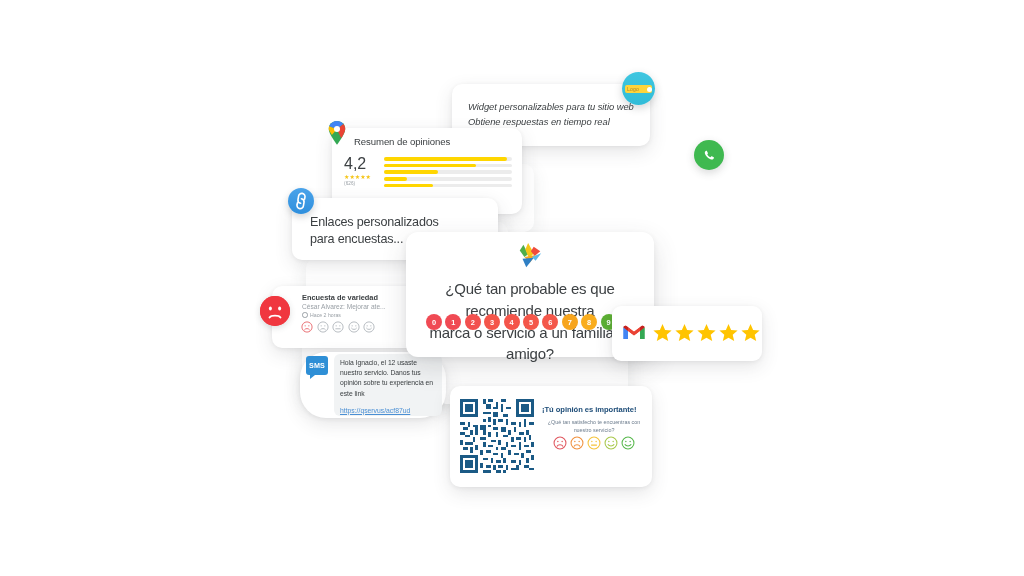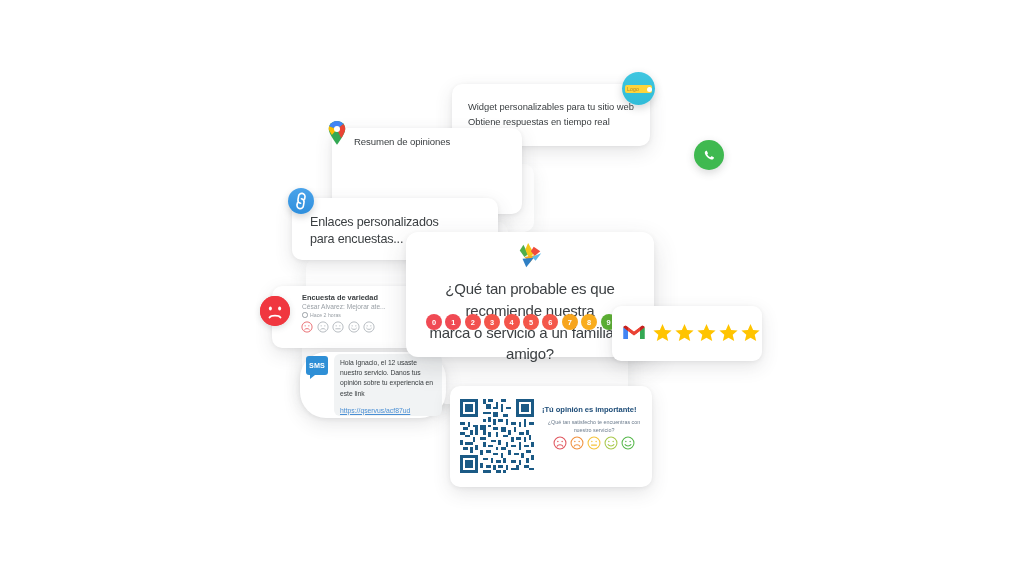--- a/index.html
+++ b/index.html
@@ -12,21 +12,21 @@
   .stage { position: relative; width: 1024px; height: 576px; background:#fff; }
 
   .card {
     position: absolute;
     background: #ffffff;
     border-radius: 10px;
     box-shadow: 0 6px 18px rgba(60,64,67,0.13), 0 1px 4px rgba(60,64,67,0.08);
   }
 
   
-  #card-widget { left: 452px; top: 84px; width: 198px; height: 62px; }
+  #card-widget { left: 452px; top: 84px; width: 198px; height: 62px; font-style: italic; }
   #card-widget .lines {
     position:absolute; left: 16px; top: 16px; right: 12px;
     font-size: 9.4px; color:#3c4043; line-height: 1.55; letter-spacing: -0.05px;
   }
   .badge-widget {
     position: absolute; left: 622px; top: 72px;
     width: 33px; height: 33px; border-radius: 50%;
     background: linear-gradient(180deg,#3fc6e0 0%,#31bcd8 100%);
     box-shadow: 0 3px 8px rgba(60,64,67,0.22);
     overflow:hidden;
@@ -180,20 +180,42 @@
 
   <div class="card" id="card-reviews">
     <svg class="gmap-pin" viewBox="0 0 24 28">
       <path d="M12 1C6.7 1 3 5 3 9.7c0 6 9 17 9 17s9-11 9-17C21 5 17.3 1 12 1z" fill="#34a853"></path>
       <path d="M3.3 6.5C4.9 3.2 8.2 1 12 1c2.8 0 5.3 1.2 7 3.1l-7.2 6z" fill="#4285f4"></path>
       <path d="M3.3 6.5 11.8 10 6.5 16.2C4.6 13.1 3 10.6 3 9.7c0-1.2.1-2.2.3-3.2z" fill="#fbbc04"></path>
       <path d="M21 9.7c0 2.6-2.1 6.6-4.3 10l-5-9.7L19 4.1c1.3 1.5 2 3.5 2 5.6z" fill="#ea4335"></path>
       <circle cx="12" cy="9.6" r="3.3" fill="#ffffff"></circle>
     </svg>
     <div class="title">Resumen de opiniones</div>
+    <div class="rating-block">
+      <div class="rating-num">4,2</div>
+      <div class="mini-stars">★★★★★</div>
+      <div class="rating-count">(626)</div>
+      <div class="bars" id="bars-host">
+          <div class="bar-row">
+            <i style="width: 96%;"></i>
+          </div>
+          <div class="bar-row">
+            <i style="width: 72%;"></i>
+          </div>
+          <div class="bar-row">
+            <i style="width: 42%;"></i>
+          </div>
+          <div class="bar-row">
+            <i style="width: 18%;"></i>
+          </div>
+          <div class="bar-row">
+            <i style="width: 38%;"></i>
+          </div>
+        </div>
+    </div>
   </div>
 
   <div class="card" id="card-links">
     <div class="txt">
       <div>Enlaces personalizados</div>
       <div>para encuestas...</div>
     </div>
   </div>
   <div class="badge-link">
     <svg viewBox="0 0 24 24" width="26" height="26">

